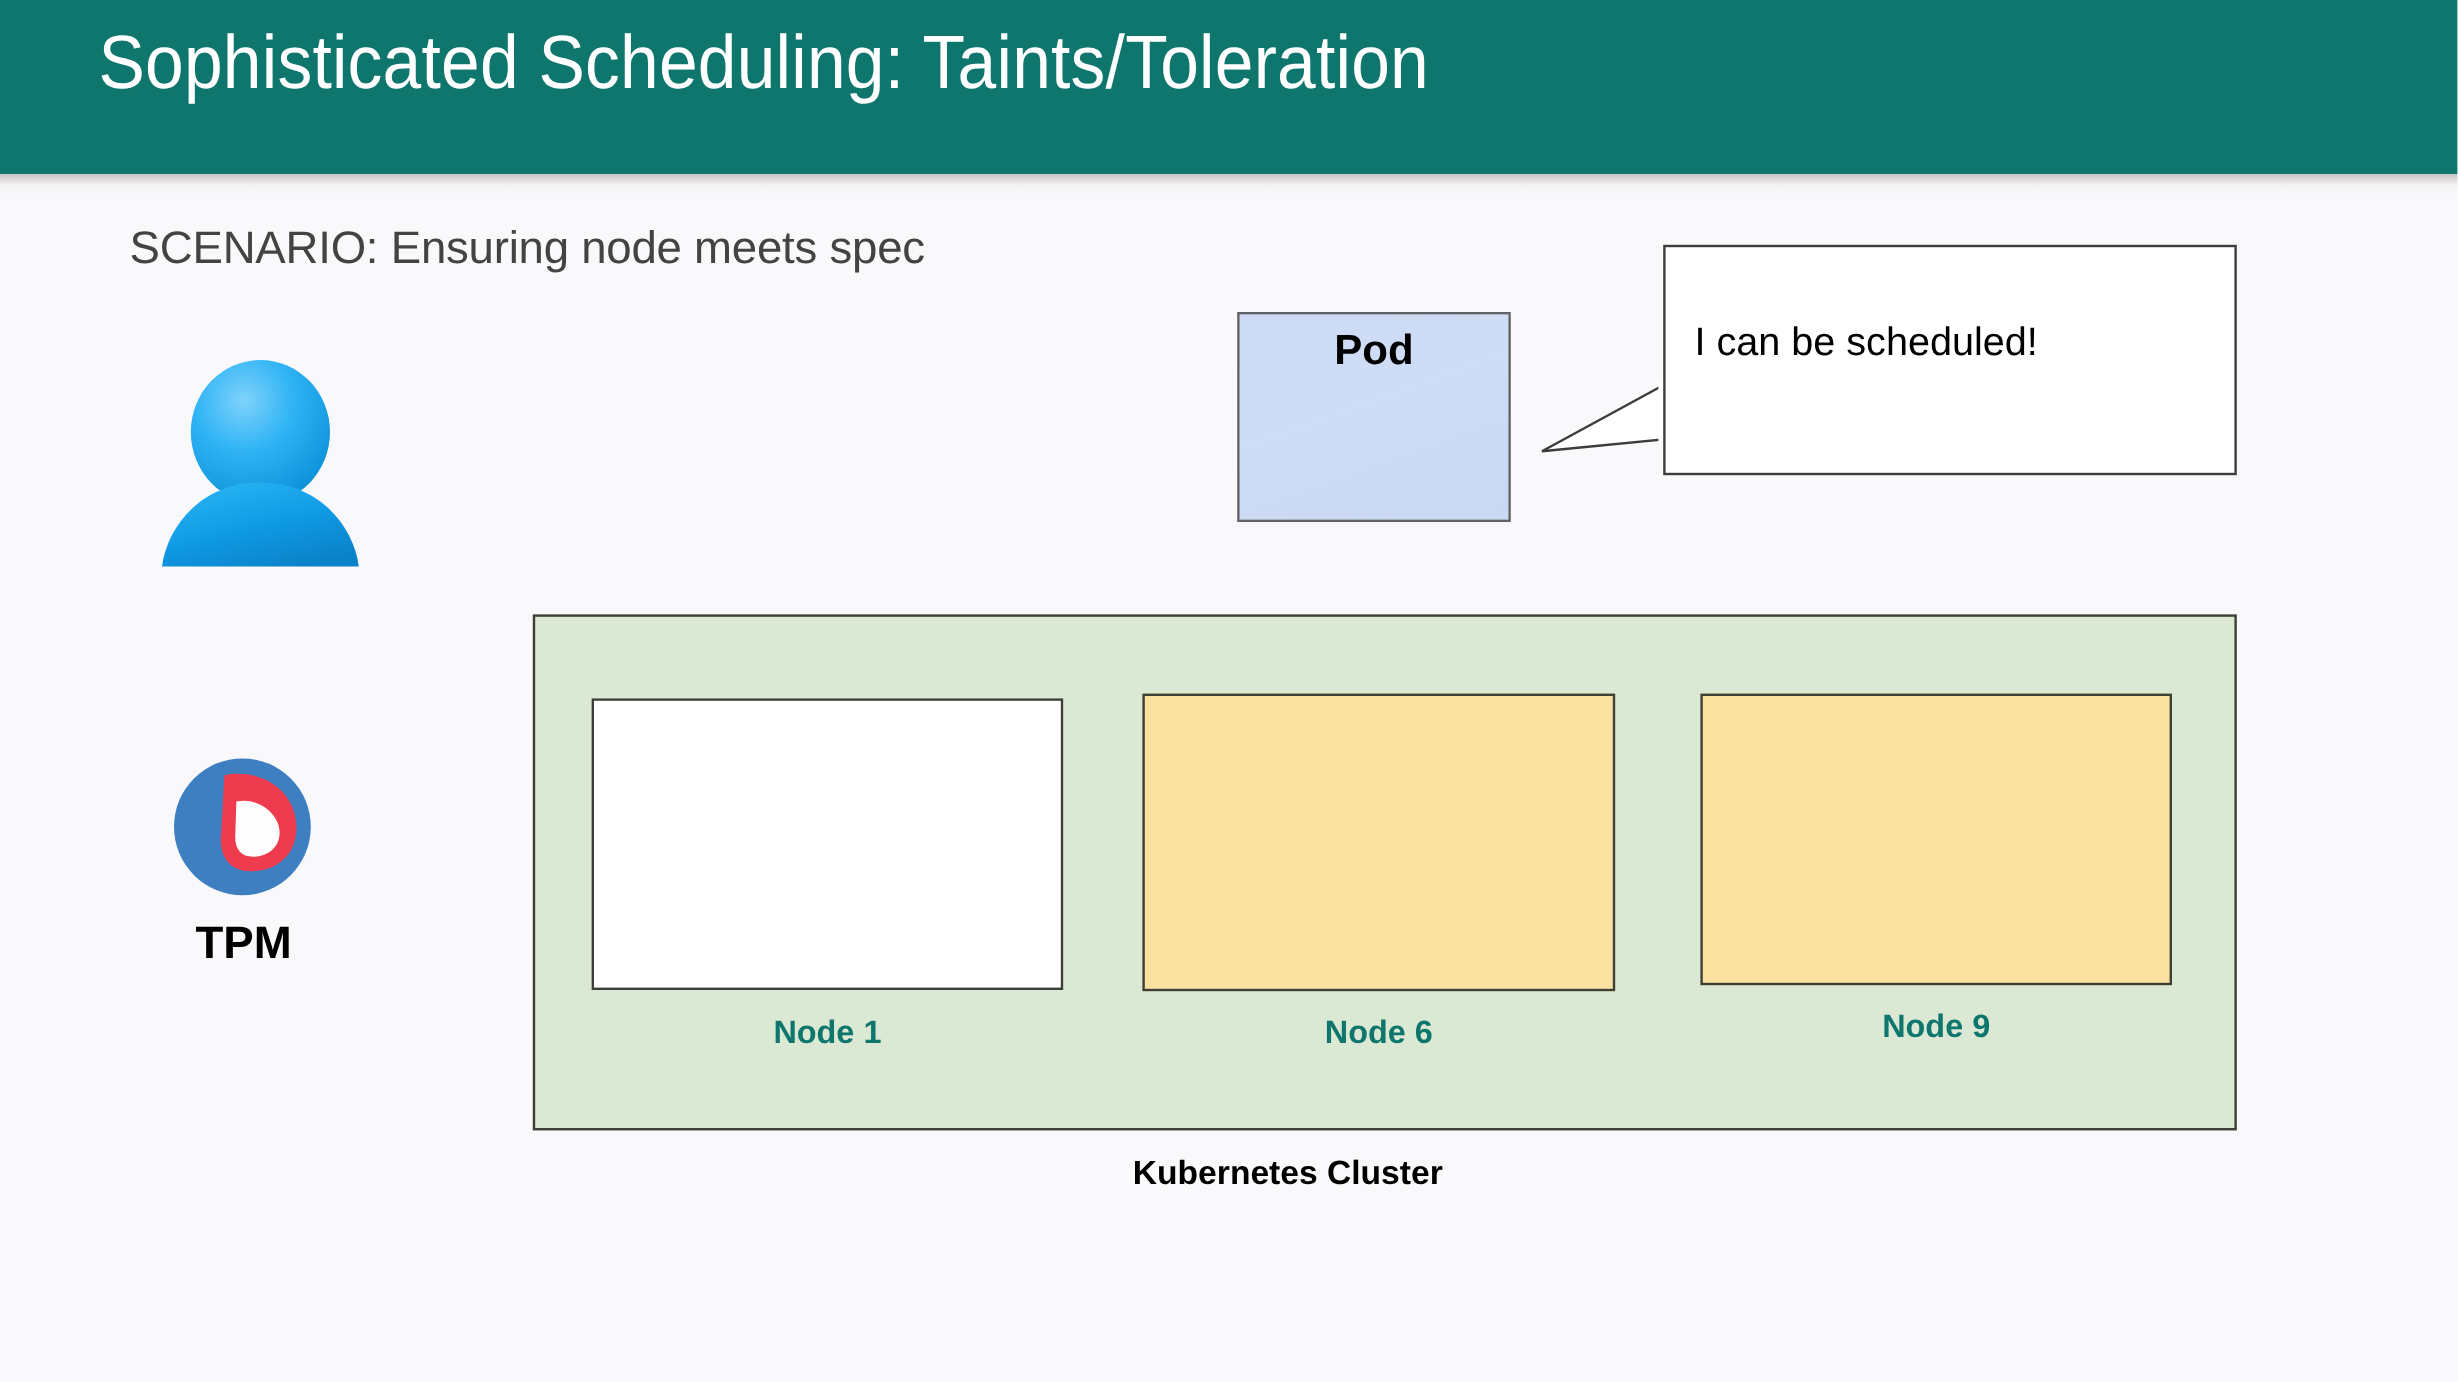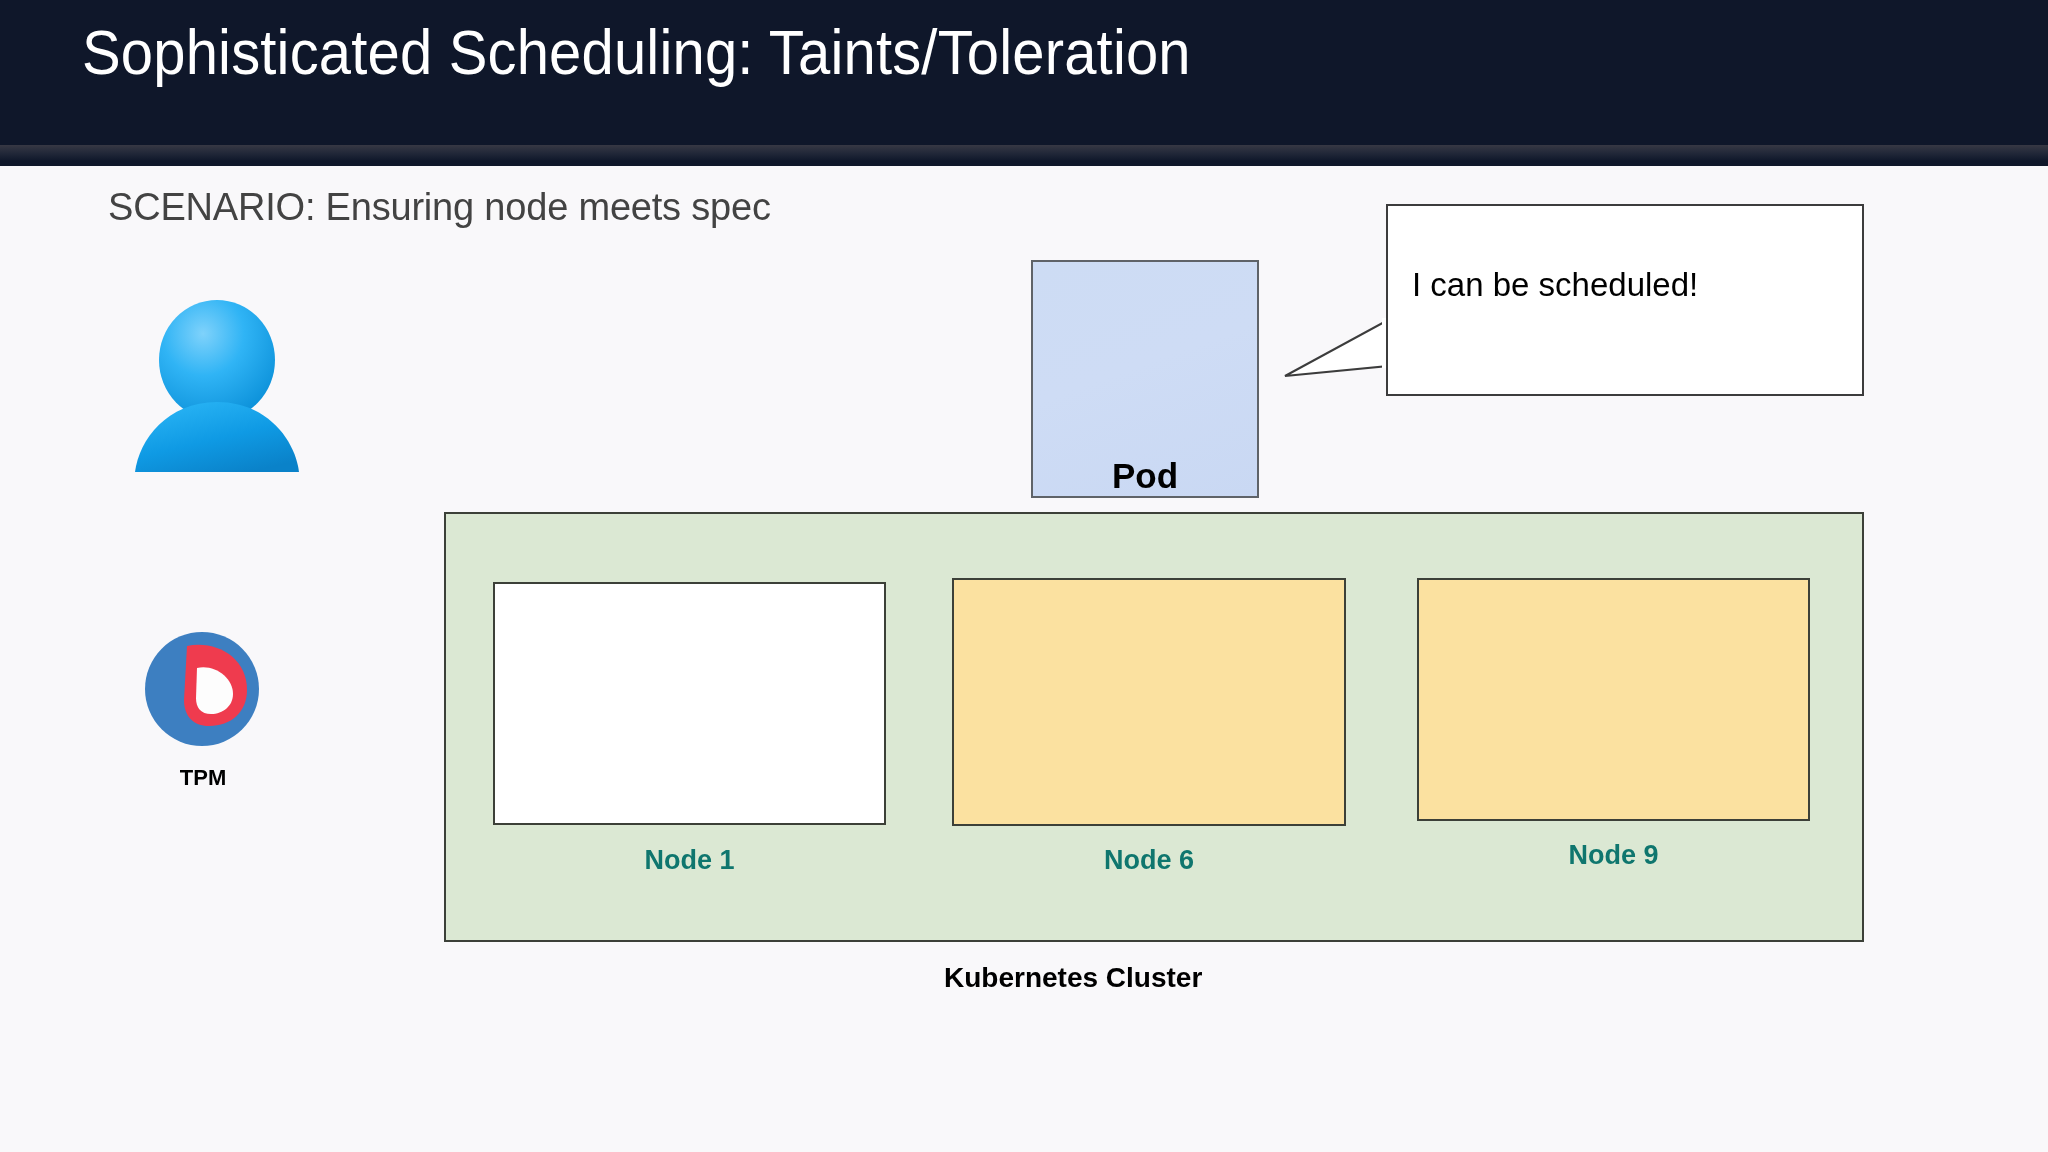--- a/index.html
+++ b/index.html
@@ -14,22 +14,22 @@
     overflow: hidden;
     position: relative;
   }
 
   
   #title-bar {
     position: absolute;
     left: 0;
     top: 0;
     width: 2048px;
-    height: 166px;
-    background: #0f172a;
+    height: 145px;
+    background: #0f766e;
     box-sizing: border-box;
   }
   #title-bar-shadow {
     position: absolute;
     left: 0;
     top: 145px;
     width: 2048px;
     height: 16px;
     background: linear-gradient(to bottom, rgba(120,110,110,0.38), rgba(180,175,175,0.10) 55%, rgba(249,248,250,0) 100%);
     pointer-events: none;
@@ -77,37 +77,37 @@
     top: 630px;
     width: 118px;
     height: 118px;
   }
   #tpm-label {
     position: absolute;
     left: 93px;
     top: 765px;
     width: 220px;
     text-align: center;
-    font-size: 22px;
+    font-size: 38px;
     font-weight: bold;
     color: #000000;
   }
 
   
   #pod-box {
     position: absolute;
     left: 1031px;
     top: 260px;
     width: 228px;
-    height: 238px;
+    height: 175px;
     background: linear-gradient(160deg, #cddcf4 0%, #cedcf5 45%, #c9d8f3 100%);
     border: 2px solid #5f6368;
     box-sizing: border-box;
     display: flex;
-    align-items: flex-end;
+    align-items: flex-start;
     justify-content: center;
   }
   #pod-label {
     font-size: 35px;
     font-weight: bold;
     color: #000000;
     margin-top: 10px;
   }
 
   

